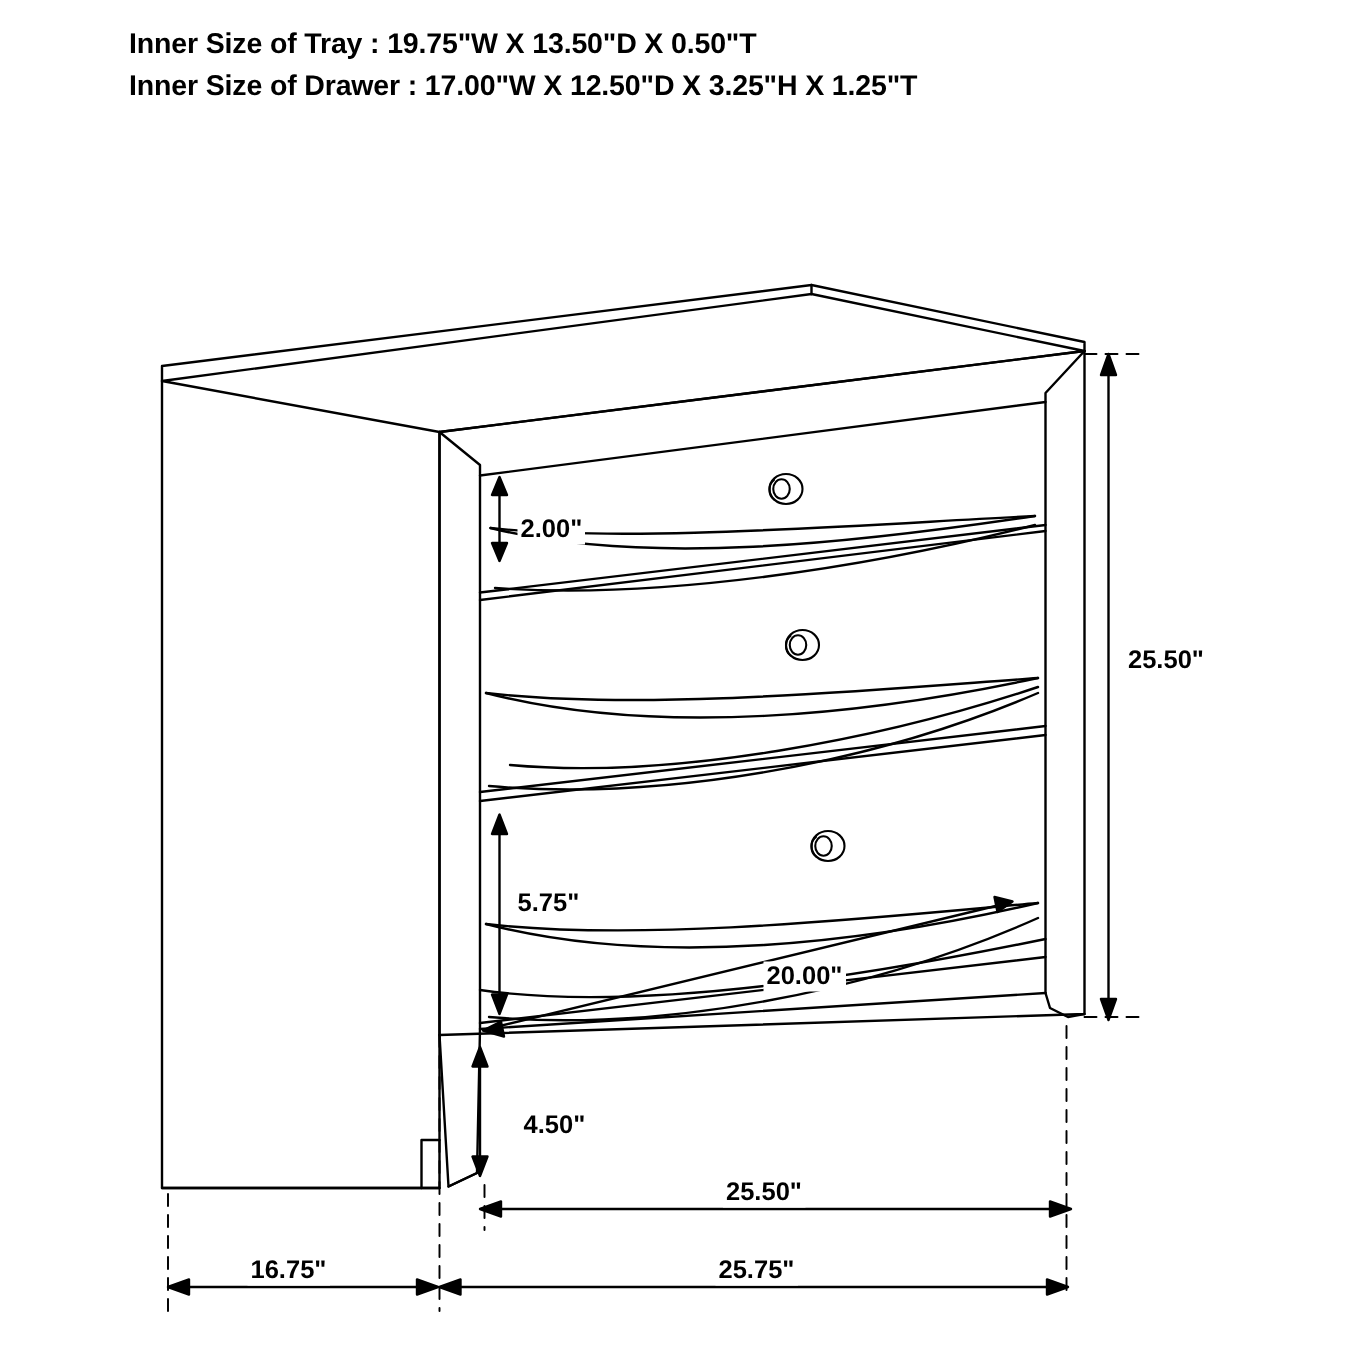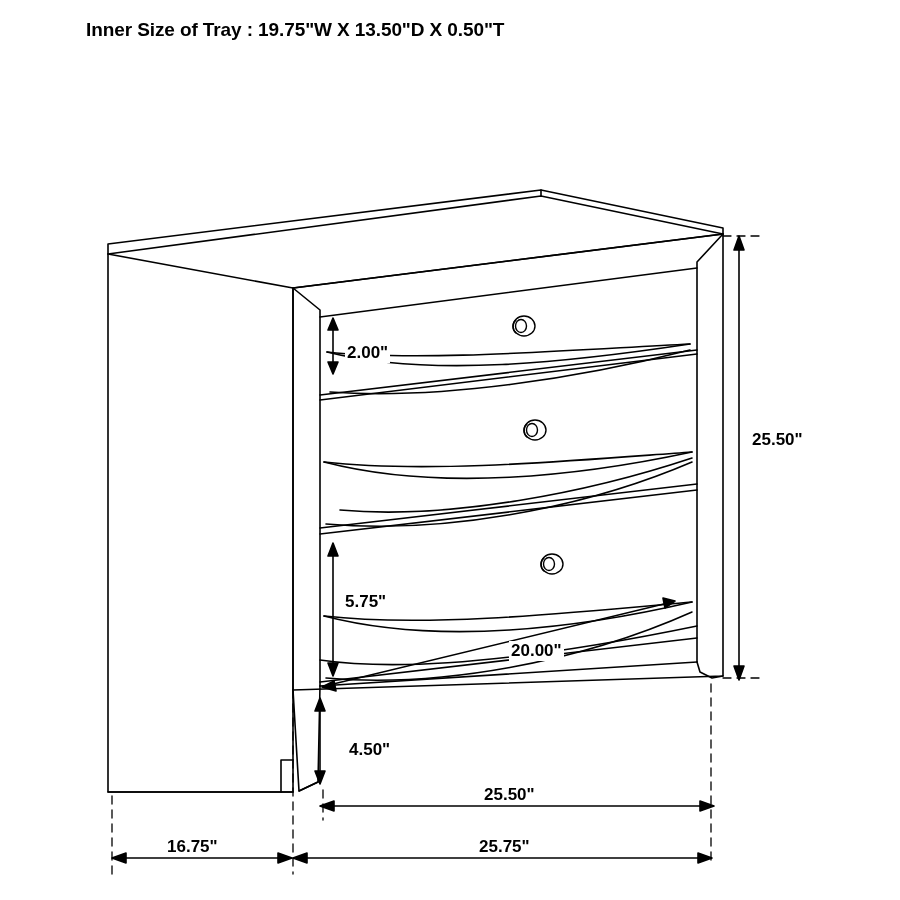--- a/index.html
+++ b/index.html
@@ -49,20 +49,21 @@
     padding: 0 2px;
   }
 </style>
 </head>
 <body>
 
 <div id="stage">
 
   <div class="spec-block">
     <span class="spec-line">Inner Size of Tray : 19.75"W X 13.50"D X 0.50"T</span>
+    <span class="spec-line">Inner Size of Drawer : 17.00"W X 12.50"D X 3.25"H X 1.25"T</span>
   </div>
 
   <svg class="drawing" viewBox="0 0 900 900">
     <g fill="none" stroke="#000000" stroke-width="1.6" stroke-linejoin="round" stroke-linecap="round">
 
       <g>
         <path d="M108 254 L293 288 L723 234 L541 196 Z"></path>
         <path d="M108 254 L108 244 L541 190 L541 196"></path>
         <path d="M723 234 L723 228 L541 190"></path>
       </g>

